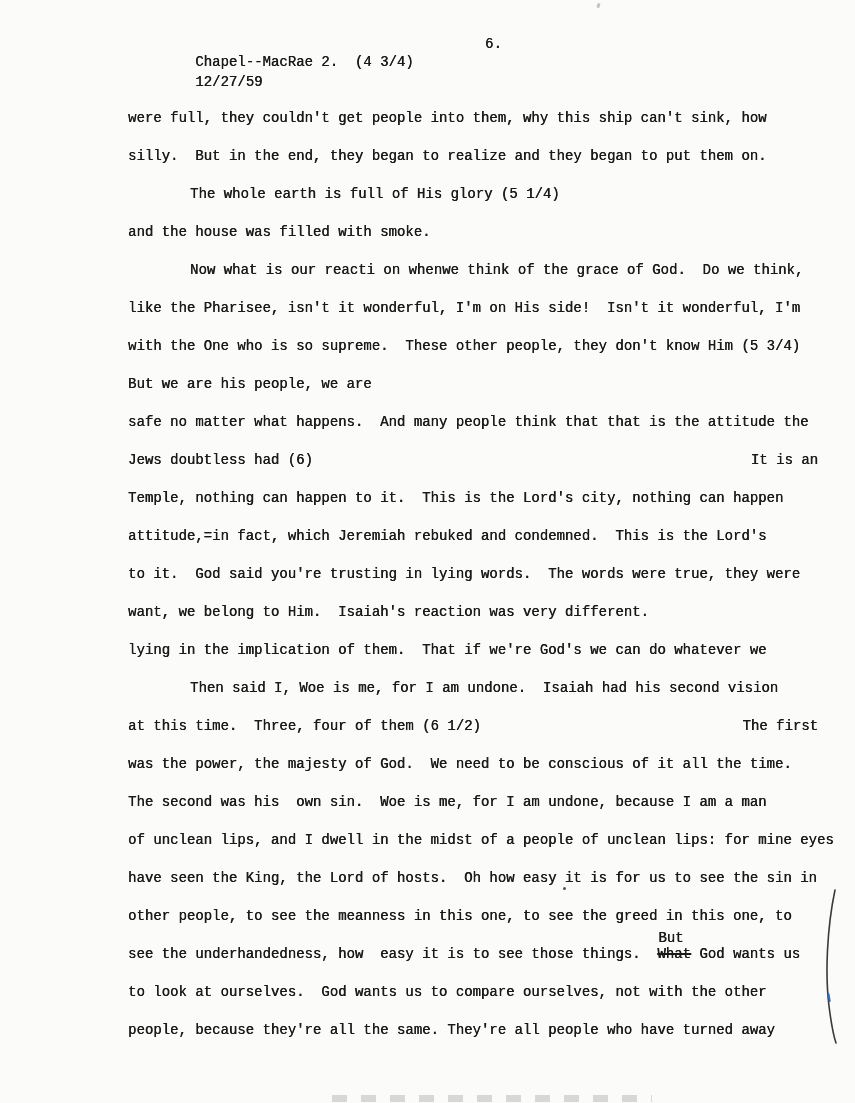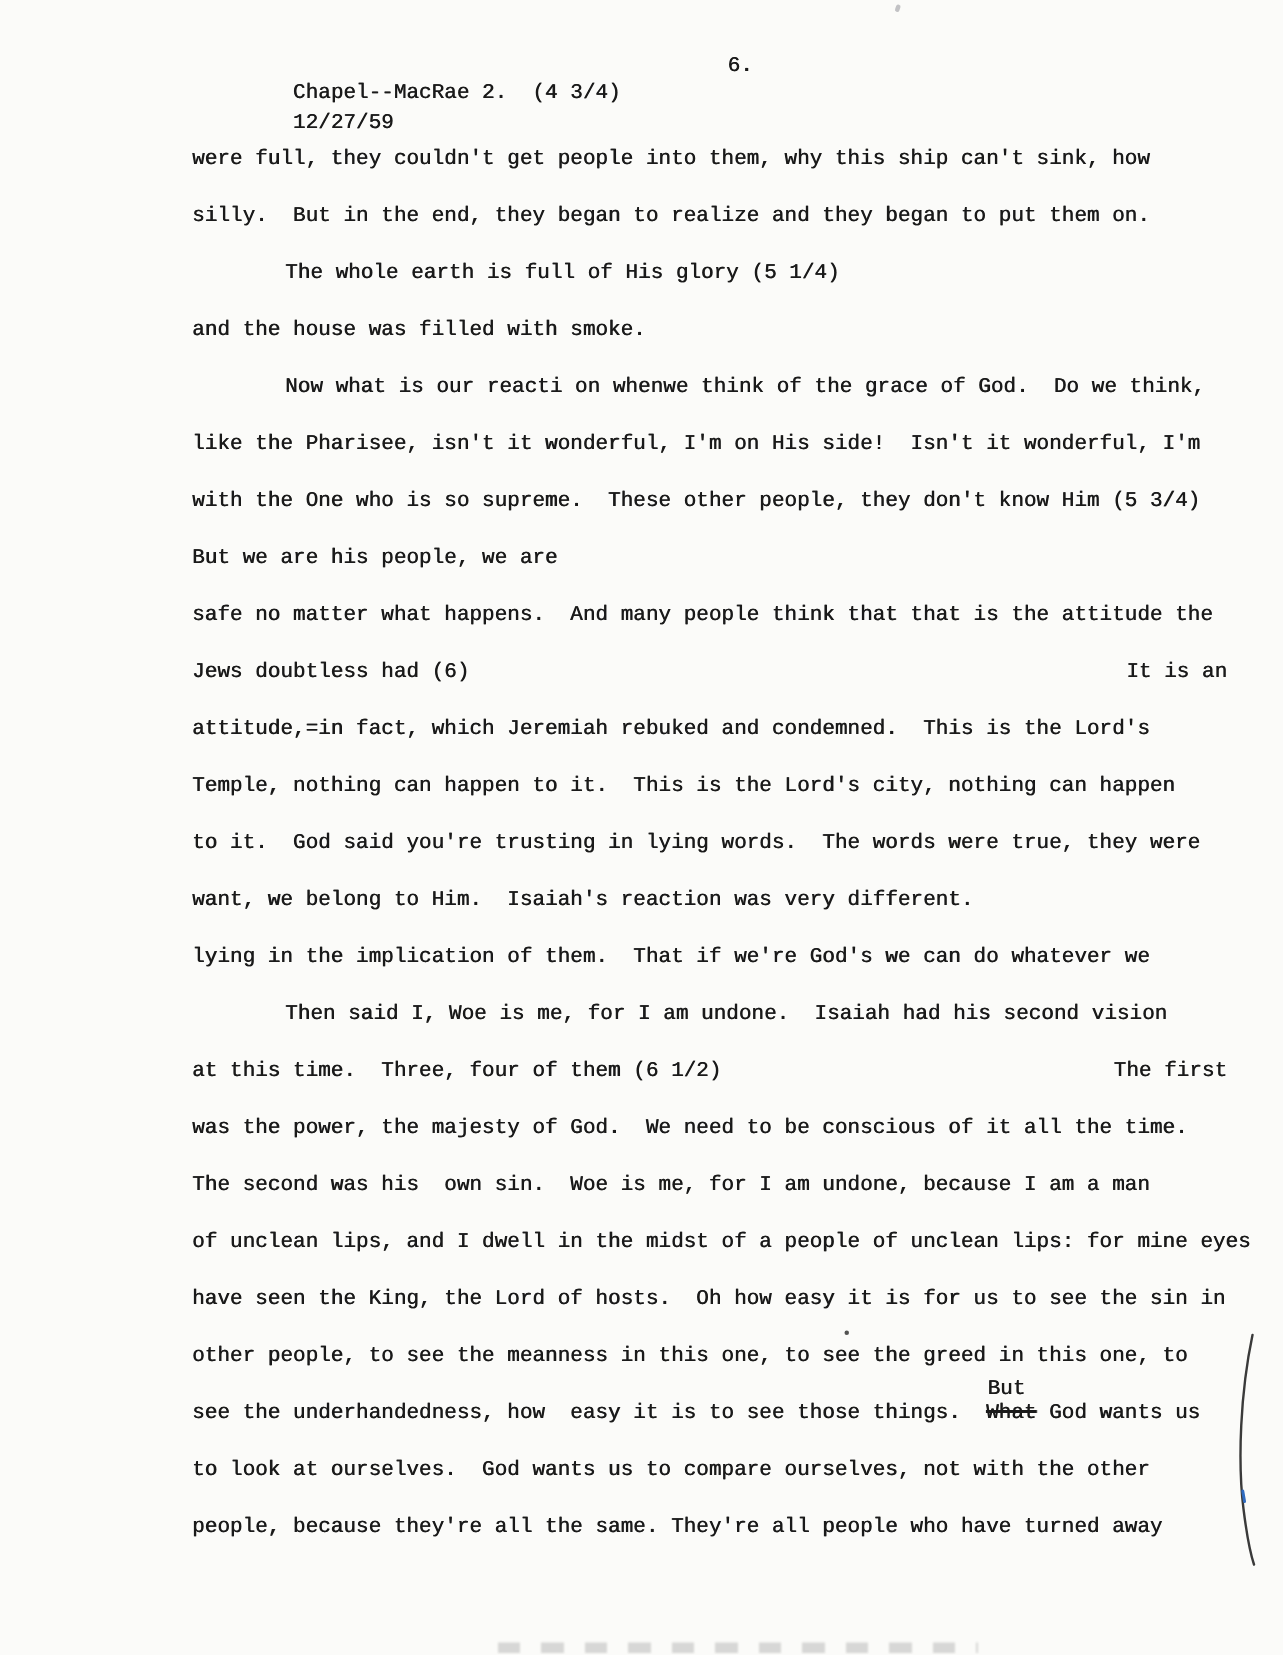--- a/index.html
+++ b/index.html
@@ -17,21 +17,21 @@
     position:relative;
   }
   .page{position:absolute;inset:0;background:var(--paper);}
   .content{
     position:absolute;left:128px;top:32px;width:690px;
     font-size:14px;line-height:20px;
     text-shadow:0.35px 0 0 currentColor;
   }
   .header-line{height:20px;position:relative;white-space:pre;}
   .pageno{position:absolute;left:357px;top:2px;}
-  .lines{margin-top:24px;}
+  .lines{margin-top:36px;}
   .line{
     height:38px;display:flex;justify-content:flex-start;
     white-space:pre;align-items:flex-start;overflow:visible;
   }
   .line span{white-space:pre;}
   .line.split{justify-content:space-between;}
   .line.right{justify-content:flex-start;}
   .line.indent > span:first-child{padding-left:62px;}
   .edit-wrap{position:relative;display:inline-block;}
   .strike{
@@ -78,22 +78,22 @@
         <div class="line"><span>were full, they couldn't get people into them, why this ship can't sink, how</span></div>
         <div class="line"><span>silly.  But in the end, they began to realize and they began to put them on.</span></div>
         <div class="line indent"><span>The whole earth is full of His glory (5 1/4)</span></div>
         <div class="line"><span>and the house was filled with smoke.</span></div>
         <div class="line indent"><span>Now what is our reacti on whenwe think of the grace of God.  Do we think,</span></div>
         <div class="line"><span>like the Pharisee, isn't it wonderful, I'm on His side!  Isn't it wonderful, I'm</span></div>
         <div class="line"><span>with the One who is so supreme.  These other people, they don't know Him (5 3/4)</span></div>
         <div class="line right"><span>But we are his people, we are</span></div>
         <div class="line"><span>safe no matter what happens.  And many people think that that is the attitude the</span></div>
         <div class="line split"><span>Jews doubtless had (6)</span><span>It is an</span></div>
+        <div class="line"><span>Temple, nothing can happen to it.  This is the Lord's city, nothing can happen</span></div>
         <div class="line"><span>attitude,=in fact, which Jeremiah rebuked and condemned.  This is the Lord's</span></div>
-        <div class="line"><span>Temple, nothing can happen to it.  This is the Lord's city, nothing can happen</span></div>
         <div class="line"><span>to it.  God said you're trusting in lying words.  The words were true, they were</span></div>
         <div class="line"><span>want, we belong to Him.  Isaiah's reaction was very different.</span></div>
         <div class="line"><span>lying in the implication of them.  That if we're God's we can do whatever we</span></div>
         <div class="line indent"><span>Then said I, Woe is me, for I am undone.  Isaiah had his second vision</span></div>
         <div class="line split"><span>at this time.  Three, four of them (6 1/2)</span><span>The first</span></div>
         <div class="line"><span>was the power, the majesty of God.  We need to be conscious of it all the time.</span></div>
         <div class="line"><span>The second was his  own sin.  Woe is me, for I am undone, because I am a man</span></div>
         <div class="line"><span>of unclean lips, and I dwell in the midst of a people of unclean lips: for mine eyes</span></div>
         <div class="line"><span>have seen the King, the Lord of hosts.  Oh how easy it is for us to see the sin in</span></div>
         <div class="line"><span>other people, to see the meanness in this one, to see the greed in this one, to</span></div>

